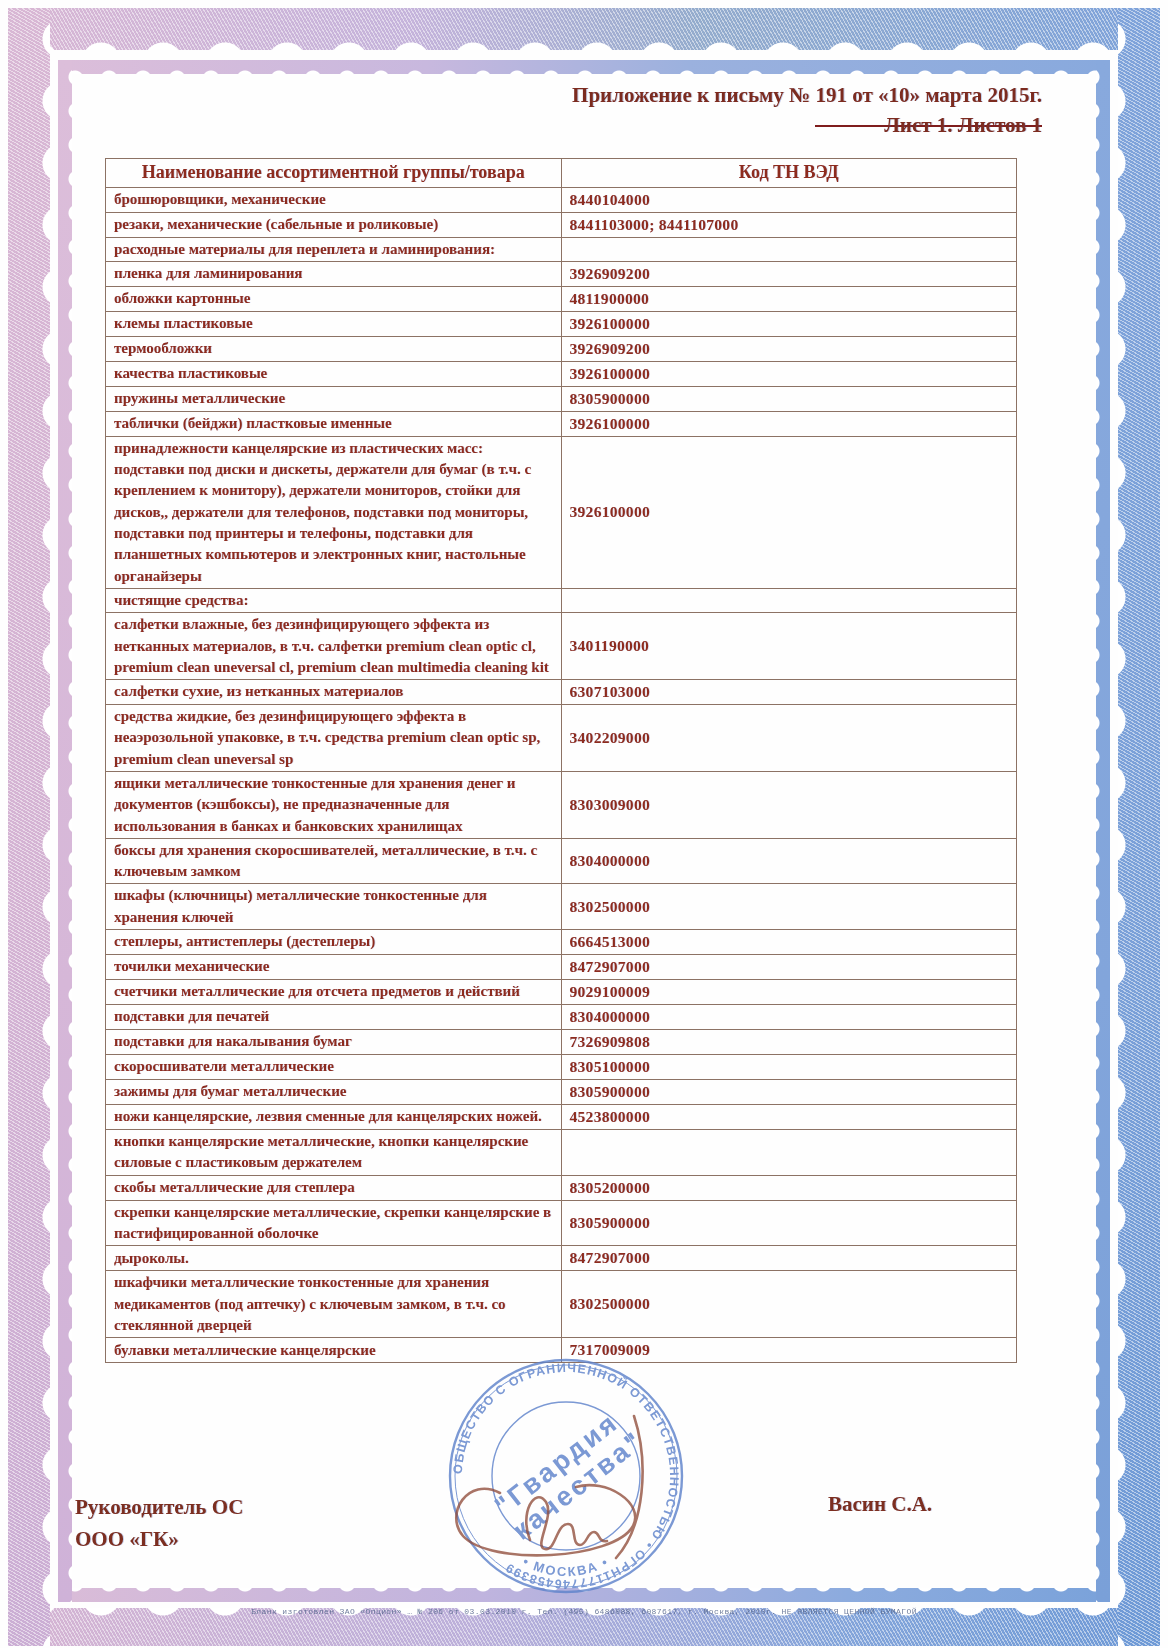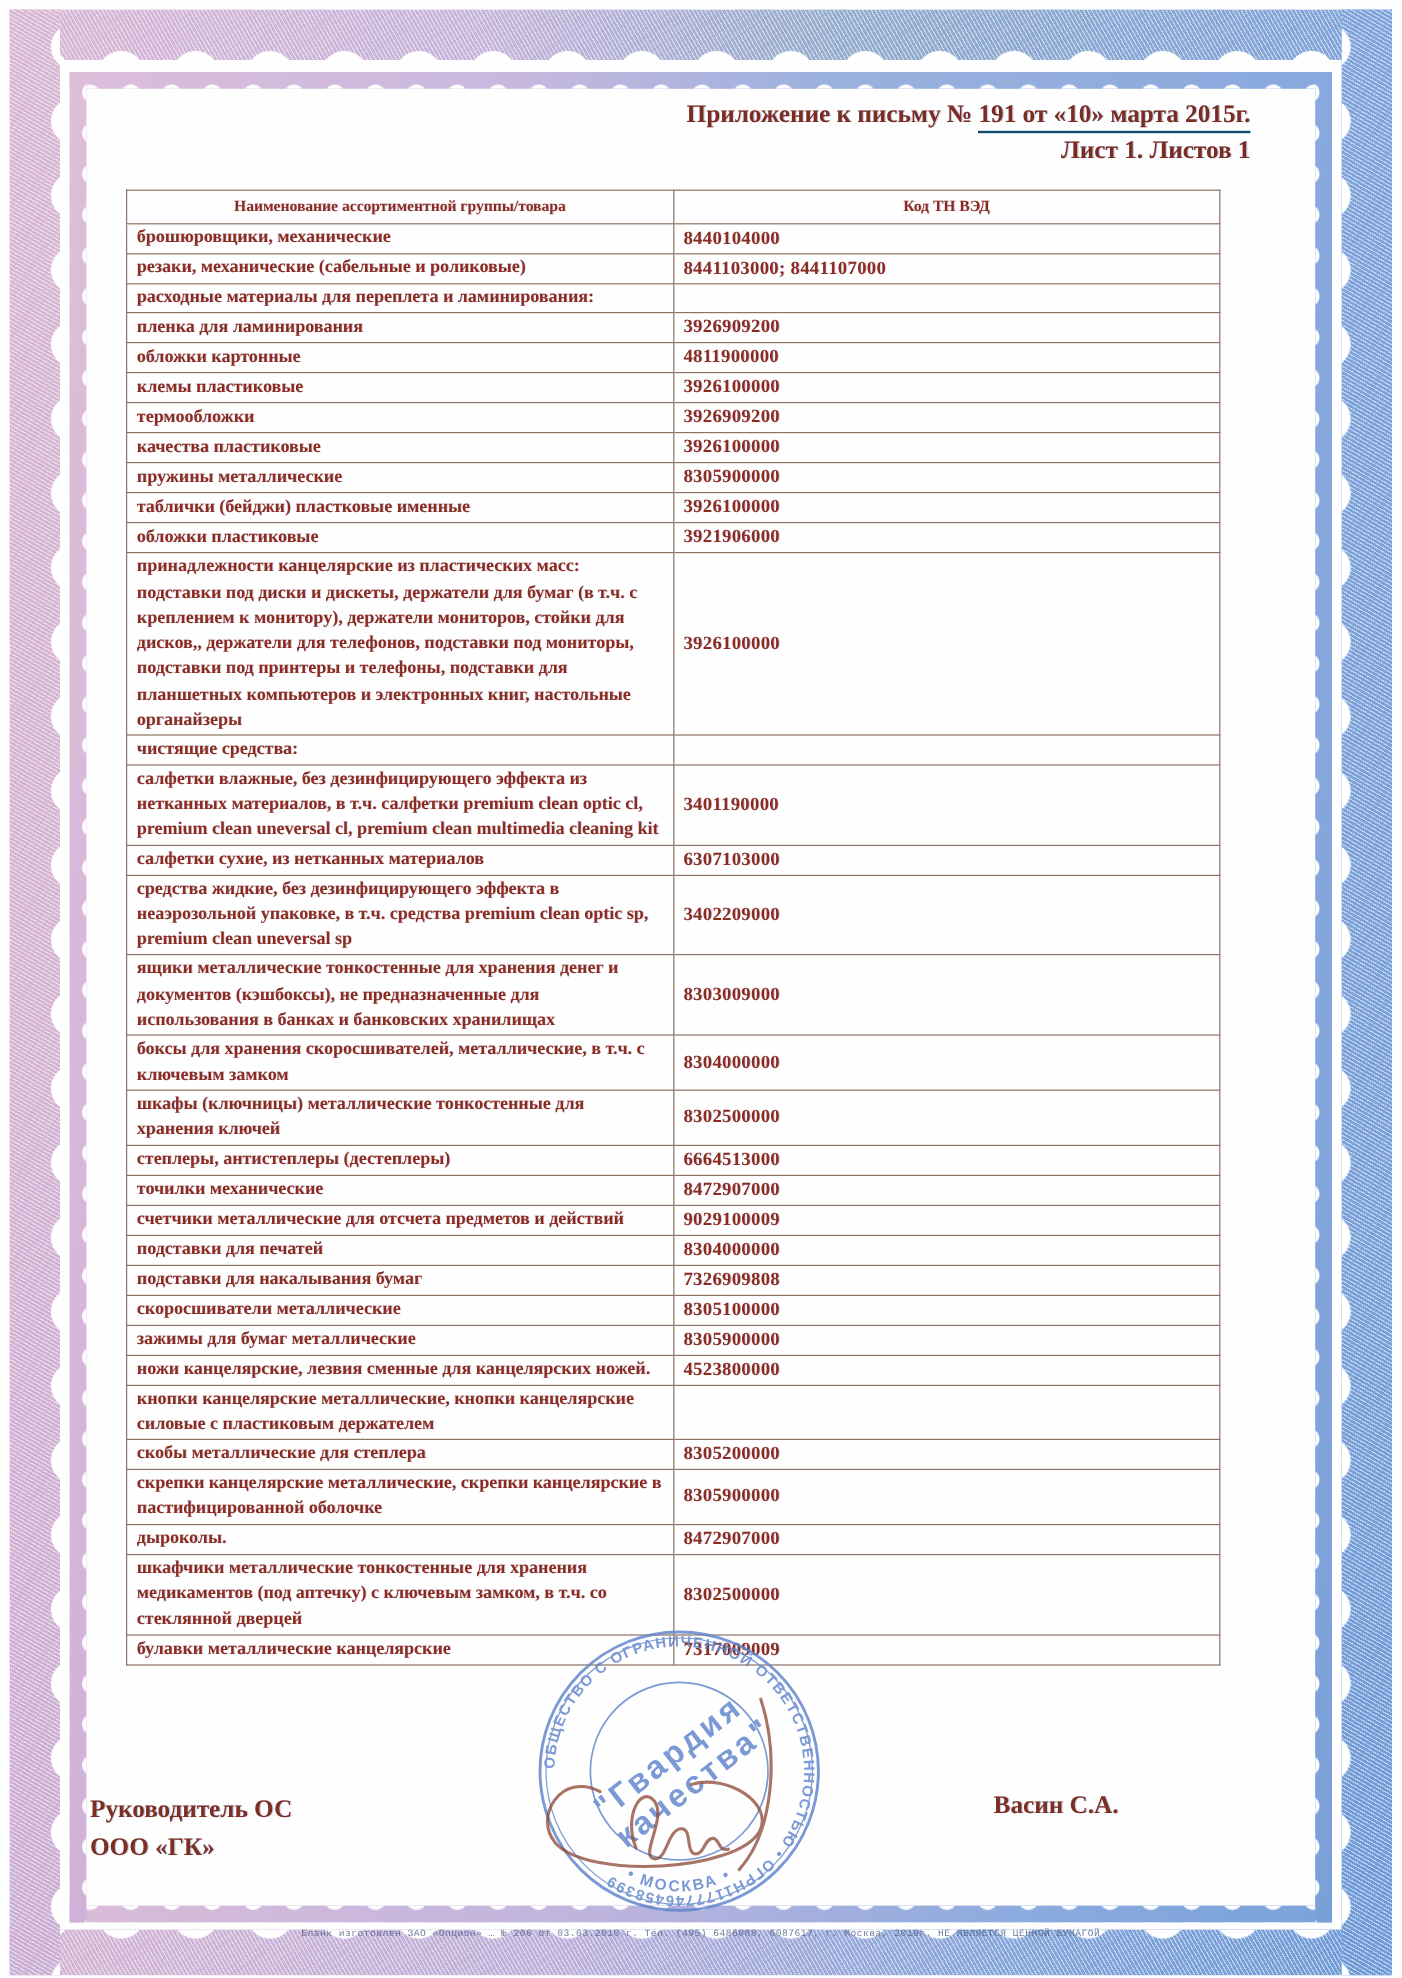--- a/index.html
+++ b/index.html
@@ -75,33 +75,33 @@
 
   
   .content { position:absolute; inset:0; z-index:1; }
 
   .doc-header {
     position:absolute; top:80px; right:126px; text-align:right;
     color:#7c2b1f; font-weight:bold; font-size:21px; line-height:1.45;
     text-shadow:1px 0 0 rgba(70,100,190,.30);
     white-space:nowrap;
   }
-  .doc-header .u { border-bottom:2px solid #0c4a6e; padding-bottom:2px; }
+  .doc-header .u { border-bottom:2px solid #7f1d1d; padding-bottom:18px; }
 
   table.tnved {
     position:absolute; top:158px; left:105px; width:912px;
     border-collapse:collapse; table-layout:fixed;
     color:#8d2b1e; font-weight:bold; font-size:15px;
     text-shadow:0.7px 0 0 rgba(80,100,190,.25);
   }
   table.tnved th, table.tnved td {
     border:1.5px solid #8c7264; padding:1px 8px; line-height:1.42;
     vertical-align:middle;
   }
-  table.tnved th { font-size:13px; text-align:center; height:28px; }
+  table.tnved th { font-size:18px; text-align:center; height:28px; }
   td.name { width:632px; text-align:left; }
   td.code { width:280px; text-align:left; font-size:15.5px; letter-spacing:.3px; }
 
   .footer-left {
     position:absolute; left:75px; top:1492px;
     color:#7c2e20; font-weight:bold; font-size:21px; line-height:1.5;
     text-shadow:1px 0 0 rgba(70,100,190,.30);
   }
   .footer-right {
     position:absolute; left:828px; top:1492px;
@@ -191,24 +191,20 @@
           <tr>
             <td class="name">пружины металлические</td>
             <td class="code">8305900000</td>
           </tr>
 
           <tr>
             <td class="name">таблички (бейджи) пластковые именные</td>
             <td class="code">3926100000</td>
           </tr>
 
-          <tr>
-            <td class="name">обложки пластиковые</td>
-            <td class="code">3921906000</td>
-          </tr>
 
           <tr>
             <td class="name">принадлежности канцелярские из пластических масс: подставки под диски и дискеты, держатели для бумаг (в т.ч. с креплением к монитору), держатели мониторов, стойки для дисков,, держатели для телефонов, подставки под мониторы, подставки под принтеры и телефоны,  подставки для планшетных компьютеров и электронных книг, настольные органайзеры</td>
             <td class="code">3926100000</td>
           </tr>
 
           <tr>
             <td class="name">чистящие средства:</td>
             <td class="code"></td>
           </tr>

